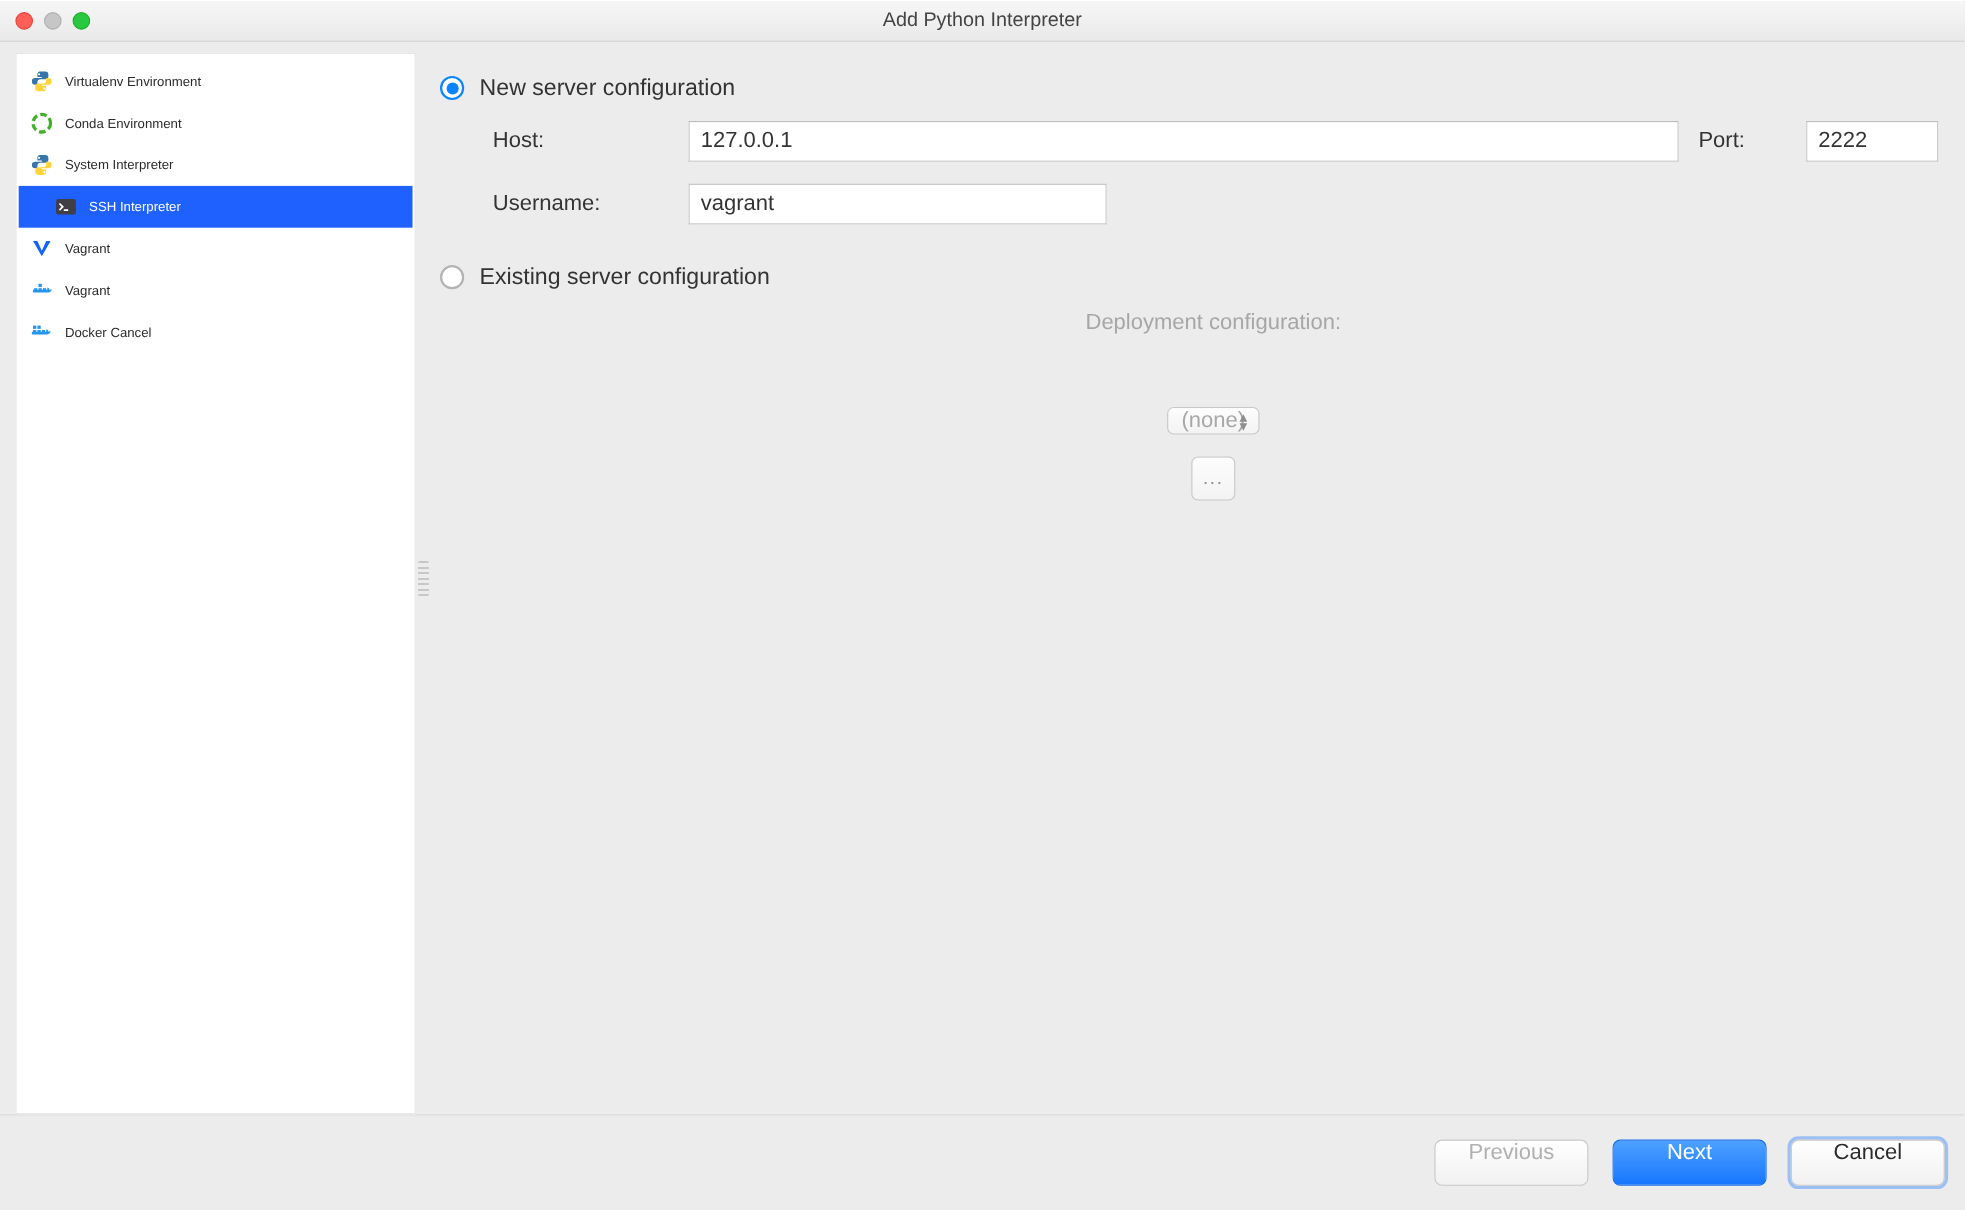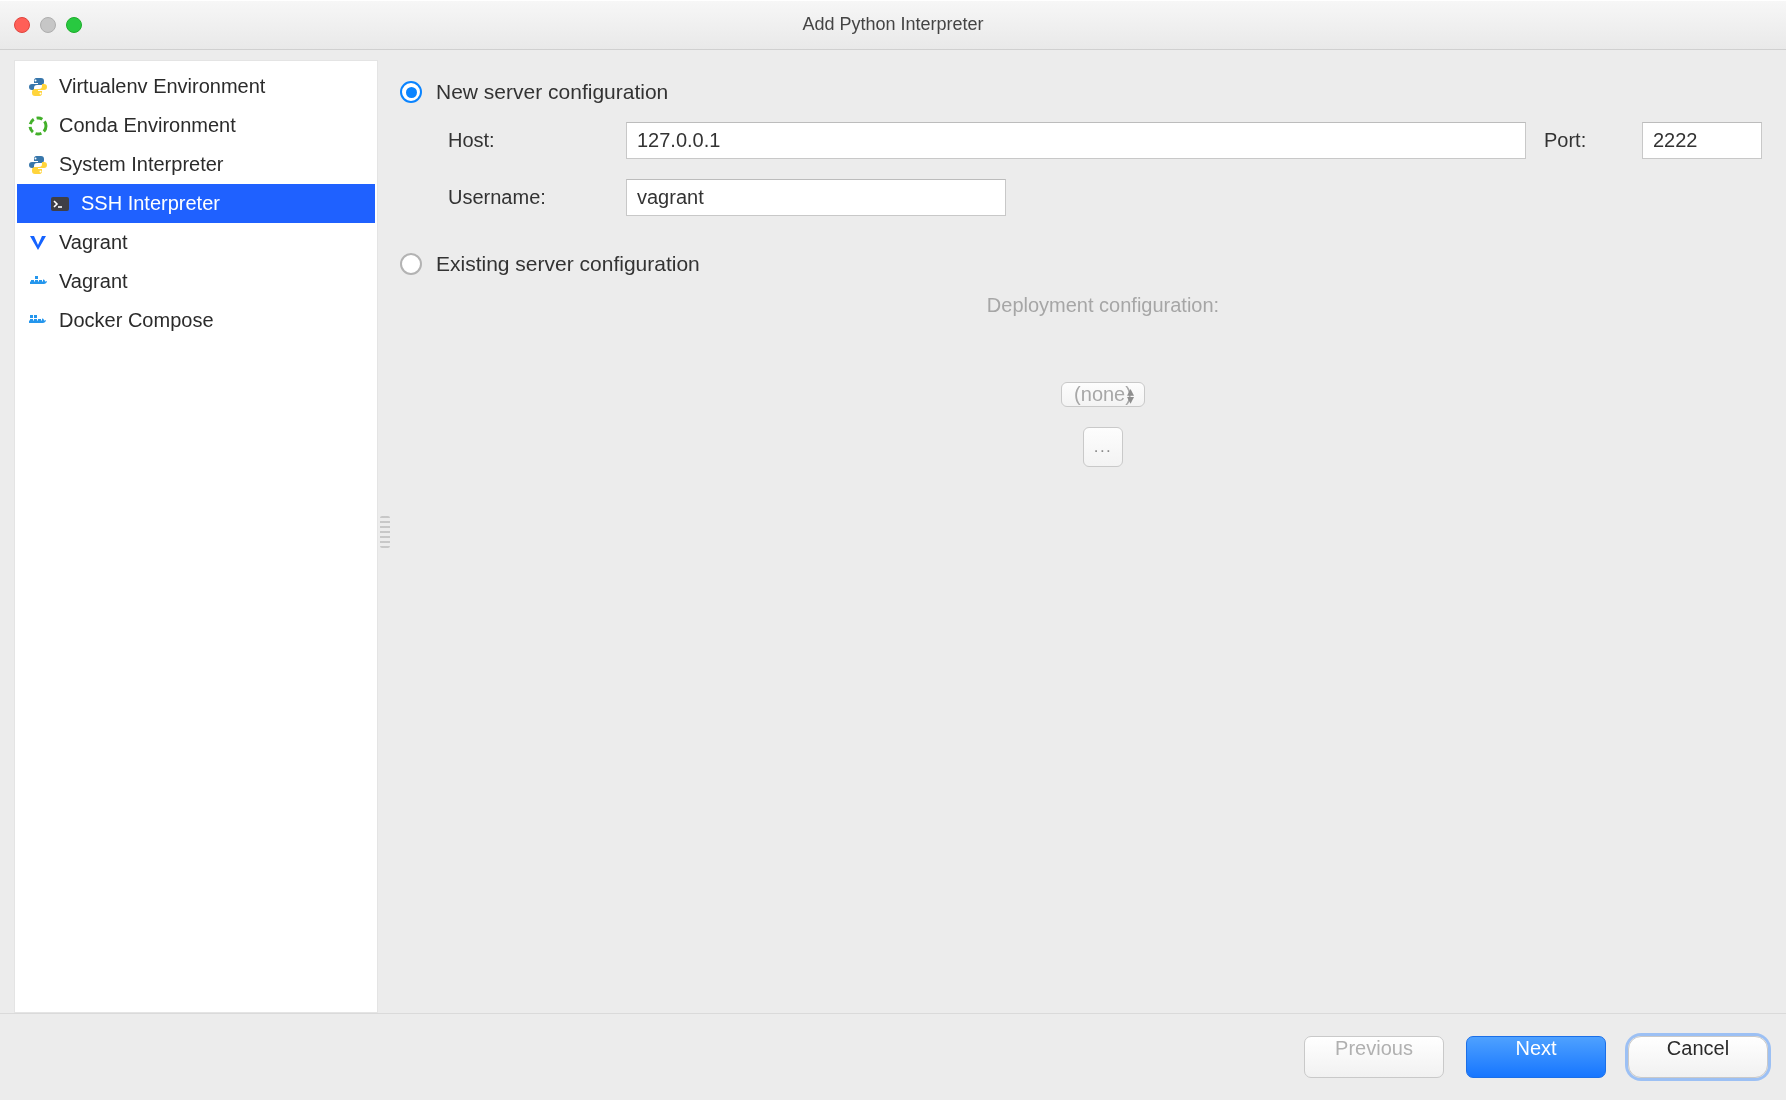--- a/index.html
+++ b/index.html
@@ -6,21 +6,21 @@
   html, body {
     width: 1786px; height: 1100px;
     font-family: -apple-system, "Helvetica Neue", Arial, sans-serif;
     background: #ececec;
     color: #2b2b2b;
     font-size: 20px;
   }
   .window { width: 1786px; height: 1100px; display: flex; flex-direction: column; }
   
   .titlebar {
-    height: 50px;
+    height: 38px;
     background: linear-gradient(#f7f7f7, #e9e9e9);
     border-bottom: 1px solid #d0d0d0;
     display: flex;
     align-items: center;
     position: relative;
     box-shadow: inset 0 1px 0 #ffffff;
   }
   .traffic-lights {
     display: flex;
     gap: 10px;
@@ -45,21 +45,21 @@
 
   .sidebar {
     width: 364px;
     background: #ffffff;
     border: 1px solid #e4e4e4;
     padding: 6px 2px;
   }
   .sidebar-item {
     display: flex; align-items: center; gap: 10px;
     padding: 8px 10px;
-    font-size: 20px;
+    font-size: 12px;
     cursor: default;
   }
   .sidebar-item.selected {
     background: #1f61ff;
     color: #ffffff;
     padding-left: 32px;
   }
   .sidebar-icon {
     width: 22px; height: 22px; display: inline-flex; align-items: center; justify-content: center;
   }
@@ -166,21 +166,20 @@
     background: linear-gradient(#ffffff, #f1f1f1);
   }
   .btn.disabled { color: #b0b0b0; }
   .btn.primary {
     background: linear-gradient(#4ea1ff, #1776ff);
     border: 1px solid #1b6fe8;
     color: #ffffff;
   }
   .btn.default-focus {
     box-shadow: 0 0 0 3px rgba(60,140,255,0.45);
-    border-radius: 13px;
   }
 </style>
 </head>
 <body>
 
 <div class="window">
 
   <div class="titlebar">
     <div class="traffic-lights">
       <div class="traffic-light tl-close"></div>
@@ -257,21 +256,21 @@
         <span class="sidebar-icon">
           <svg width="20" height="20" viewBox="0 0 20 20">
               <rect x="2" y="8" width="3" height="3" fill="#2496ed"></rect>
               <rect x="6" y="8" width="3" height="3" fill="#2496ed"></rect>
               <rect x="10" y="8" width="3" height="3" fill="#2496ed"></rect>
               <rect x="6" y="4" width="3" height="3" fill="#2496ed"></rect>
               <rect x="2" y="4" width="3" height="3" fill="#2496ed"></rect>
               <path d="M1 12h14c1 0 3-1 3-3-1 .5-2 .5-2 .5s0-2-2-2c0 1 0 2 0 2H1v2.5z" fill="#2496ed"></path>
             </svg>
         </span>
-        <span>Docker Compose</span>
+        <span>Docker Cancel</span>
       </div>
     </div>
 
     <div class="splitter-handle"></div>
 
     <div class="content">
 
       <div class="radio-row">
         <span class="radio selected">
             <span class="dot"></span>

